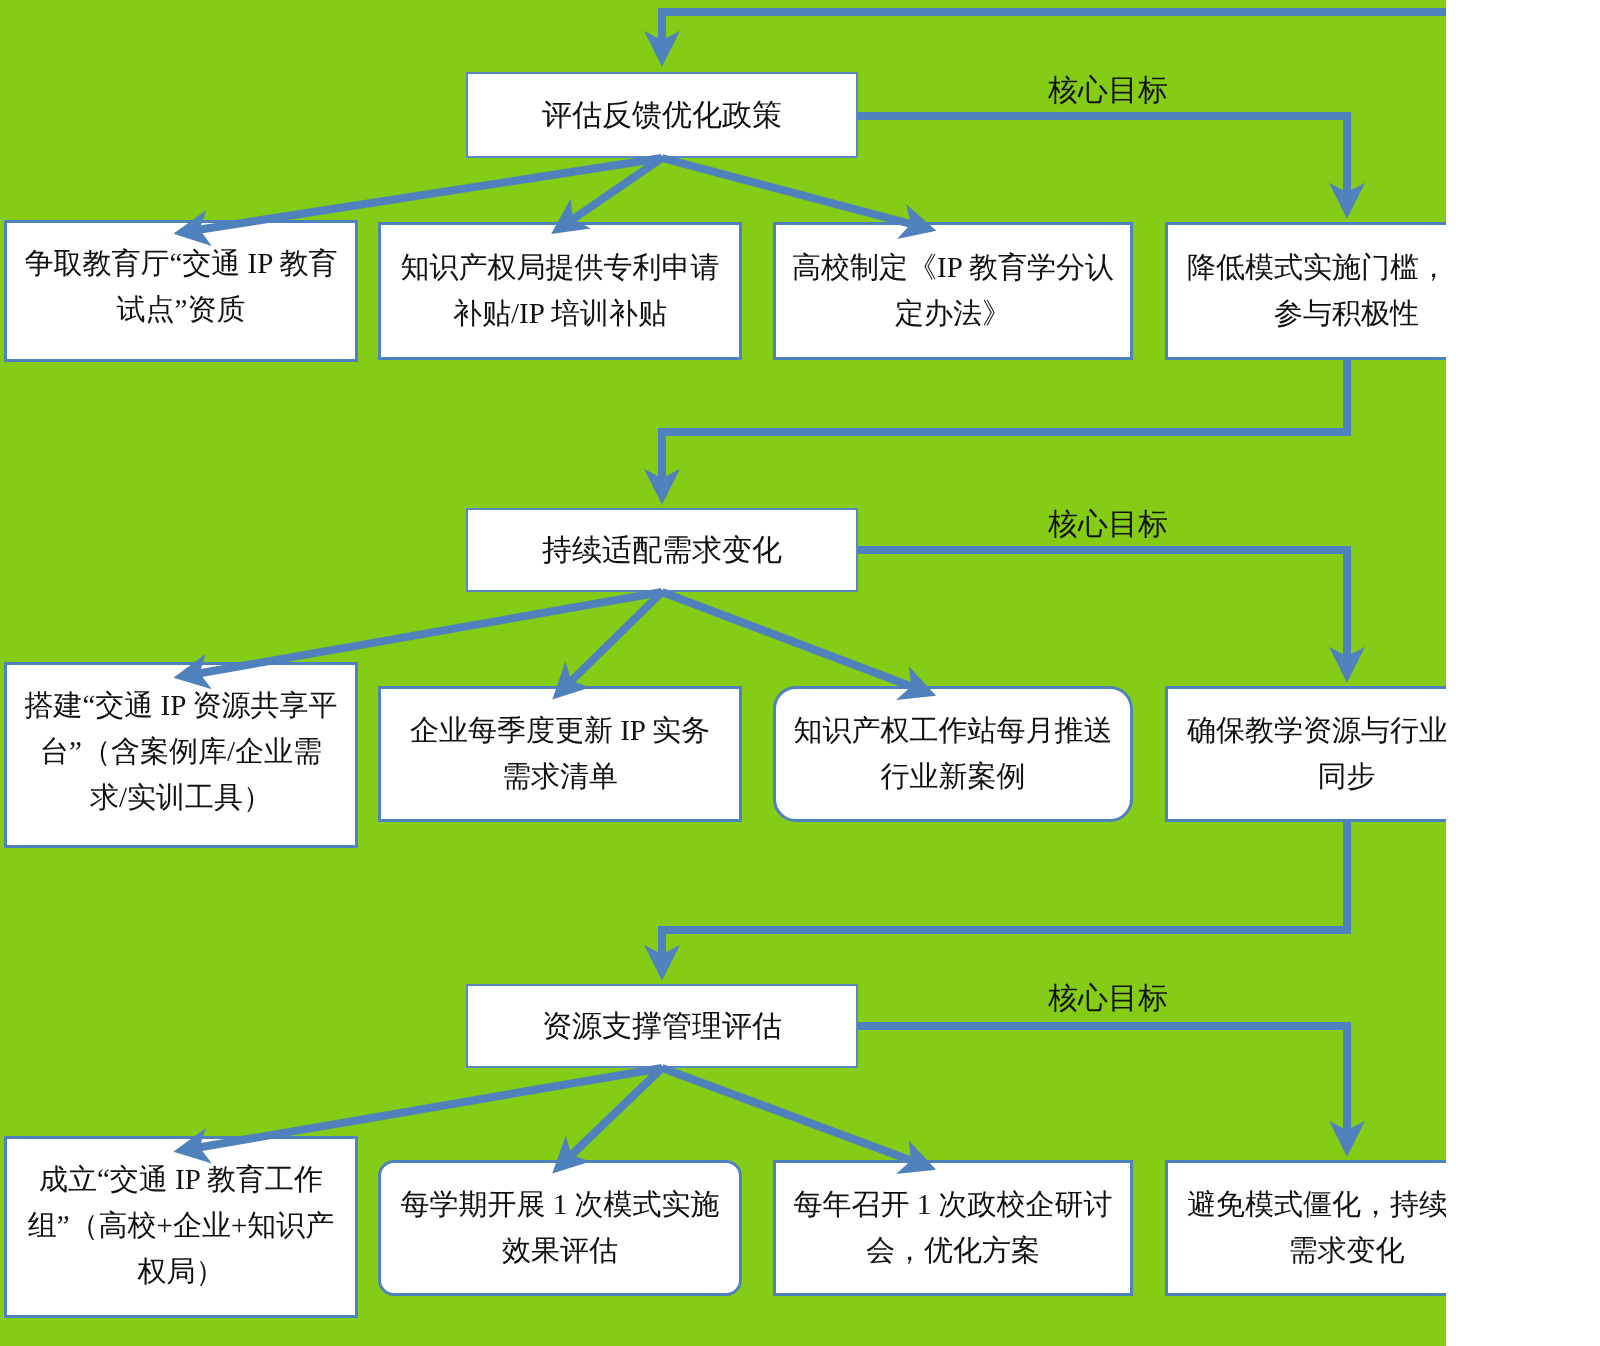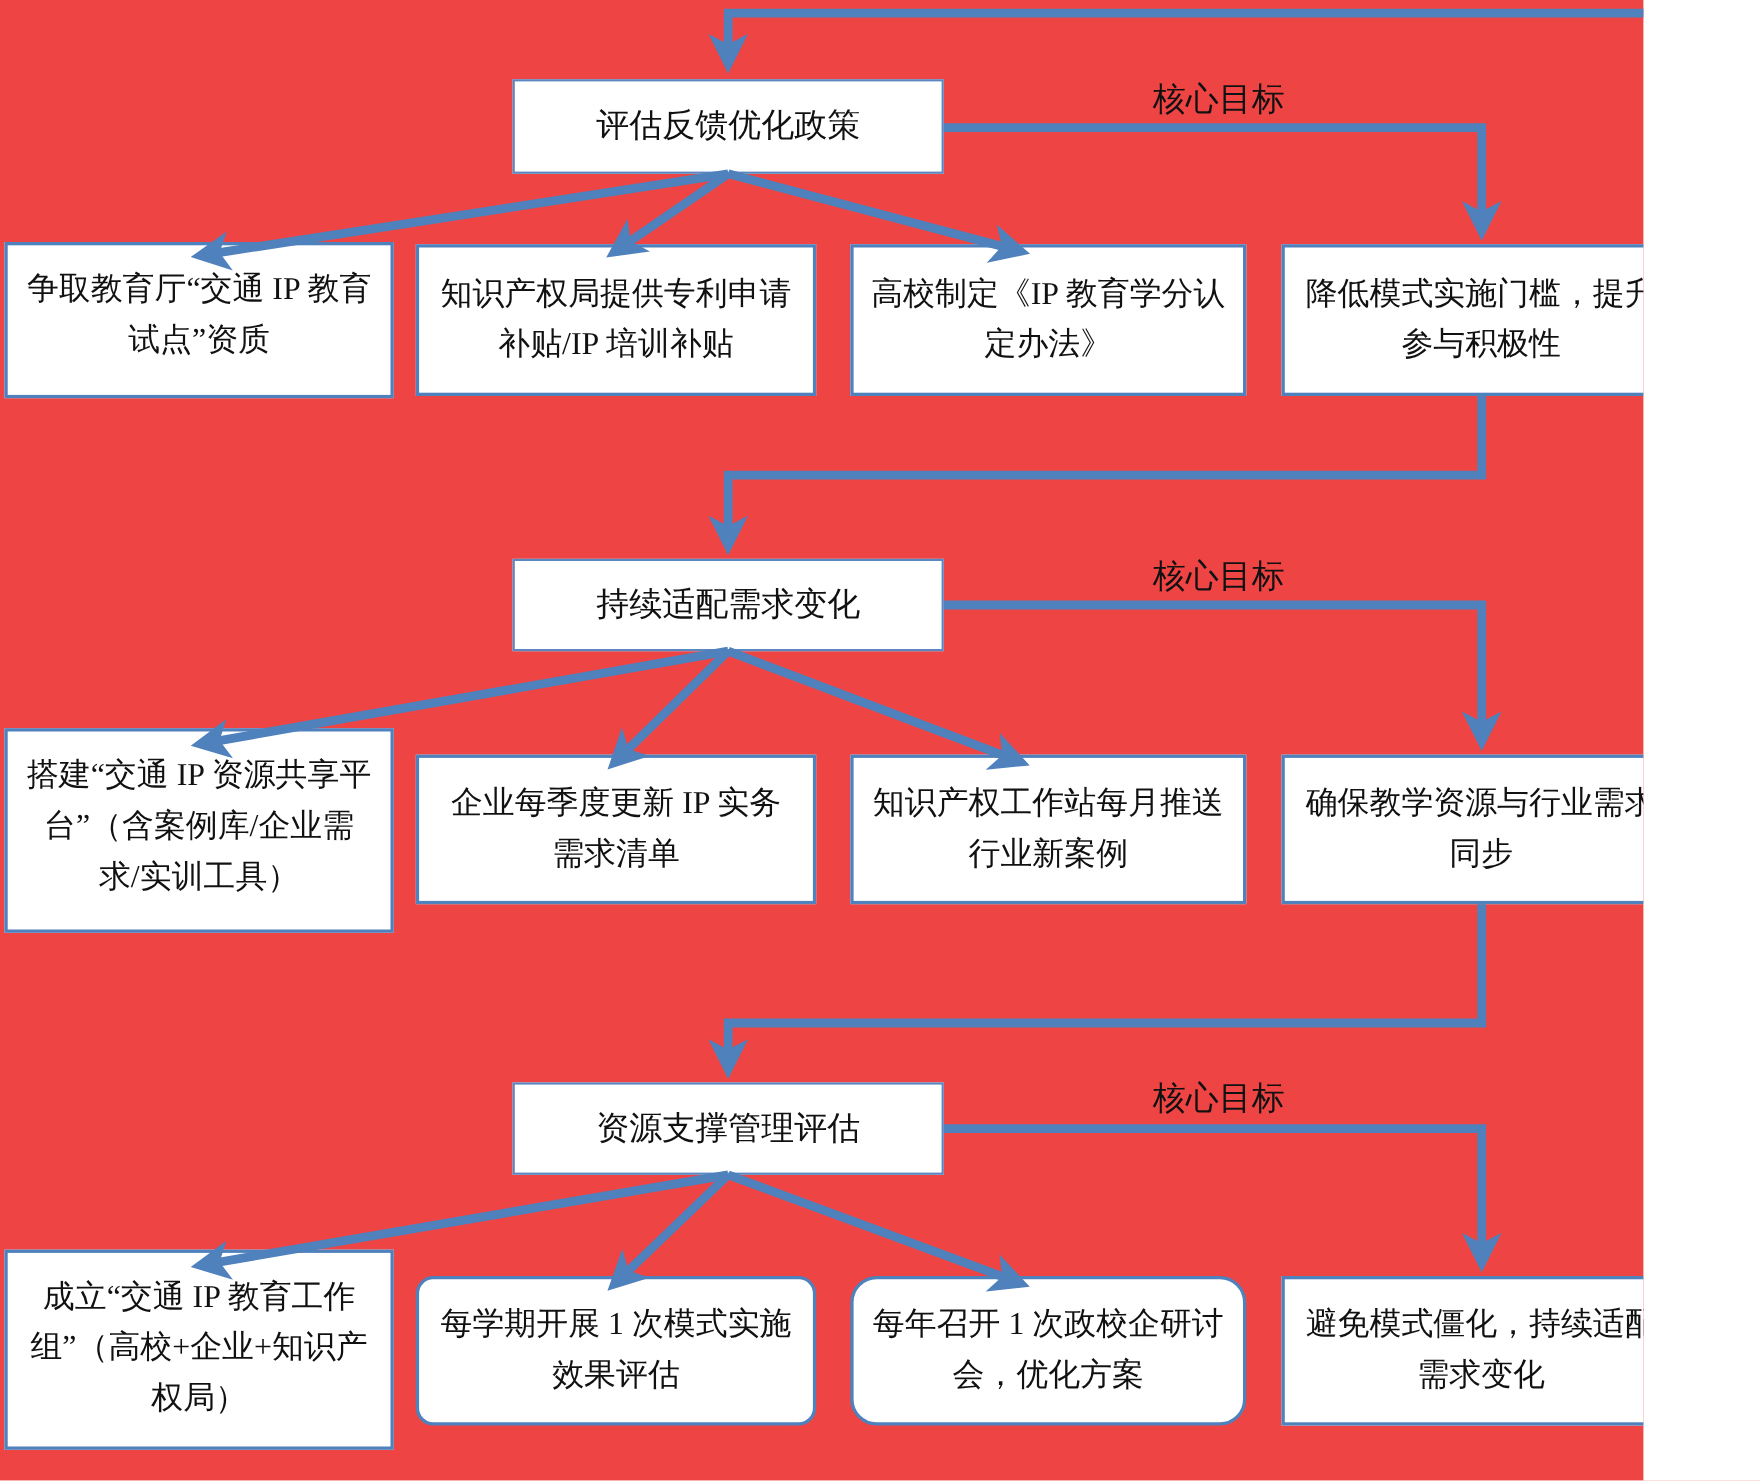--- a/index.html
+++ b/index.html
@@ -1,24 +1,23 @@
 <!DOCTYPE html>
 <html><head>
 <meta charset="utf-8">
 <style>
   html,body { margin:0; padding:0; background:#ffffff; }
   .canvas {
     position:relative;
     width:1446px;
     height:1346px;
-    background:#ef4444;
+    background:#84cc16;
     font-family:"Liberation Serif","DejaVu Serif",serif;
     color:#111111;
     overflow:hidden;
-    padding-left:48px;
   }
   .box {
     position:absolute;
     background:#ffffff;
     border:3px solid #4f81bd;
     box-sizing:border-box;
     display:flex;
     align-items:center;
     justify-content:center;
     text-align:center;
@@ -81,39 +80,39 @@
     <span>持续适配需求变化</span>
   </div>
   <div class="goal-label" style="left:968px; top:504px;">核心目标</div>
 
   <div class="box tall" style="left:4px; top:662px; width:354px; height:186px;">
     <span>搭建“交通 IP 资源共享平台”（含案例库/企业需求/实训工具）</span>
   </div>
   <div class="box" style="left:378px; top:686px; width:364px; height:136px;">
     <span>企业每季度更新 IP 实务需求清单</span>
   </div>
-  <div class="box" style="left:773px; top:686px; width:360px; height:136px;">
+  <div class="box" style="left:773px; top:686px; width:360px; height:136px;border-radius:23px;">
     <span>知识产权工作站每月推送行业新案例</span>
   </div>
   <div class="box" style="left:1165px; top:686px; width:363px; height:136px;">
     <span>确保教学资源与行业需求同步</span>
   </div>
 
   <div class="box main-box" style="left:466px; top:984px; width:392px; height:84px;">
     <span>资源支撑管理评估</span>
   </div>
   <div class="goal-label" style="left:968px; top:978px;">核心目标</div>
 
   <div class="box tall" style="left:4px; top:1136px; width:354px; height:182px;">
     <span>成立“交通 IP 教育工作组”（高校+企业+知识产权局）</span>
   </div>
   <div class="box" style="left:378px; top:1160px; width:364px; height:136px;border-radius:16px;">
     <span>每学期开展 1 次模式实施效果评估</span>
   </div>
-  <div class="box" style="left:773px; top:1160px; width:360px; height:136px;border-radius:24px;">
+  <div class="box" style="left:773px; top:1160px; width:360px; height:136px;">
     <span>每年召开 1 次政校企研讨会，优化方案</span>
   </div>
   <div class="box" style="left:1165px; top:1160px; width:363px; height:136px;">
     <span>避免模式僵化，持续适配需求变化</span>
   </div>
 
   <svg class="arrow-layer" viewBox="0 0 1600 1346">
     <defs>
       <marker id="ah" viewBox="0 0 10 10" refX="7" refY="5" markerWidth="4.5" markerHeight="4.5" orient="auto">
         <path d="M0,0 L10,5 L0,10 L2.6,5 Z" fill="#4f81bd"></path>

